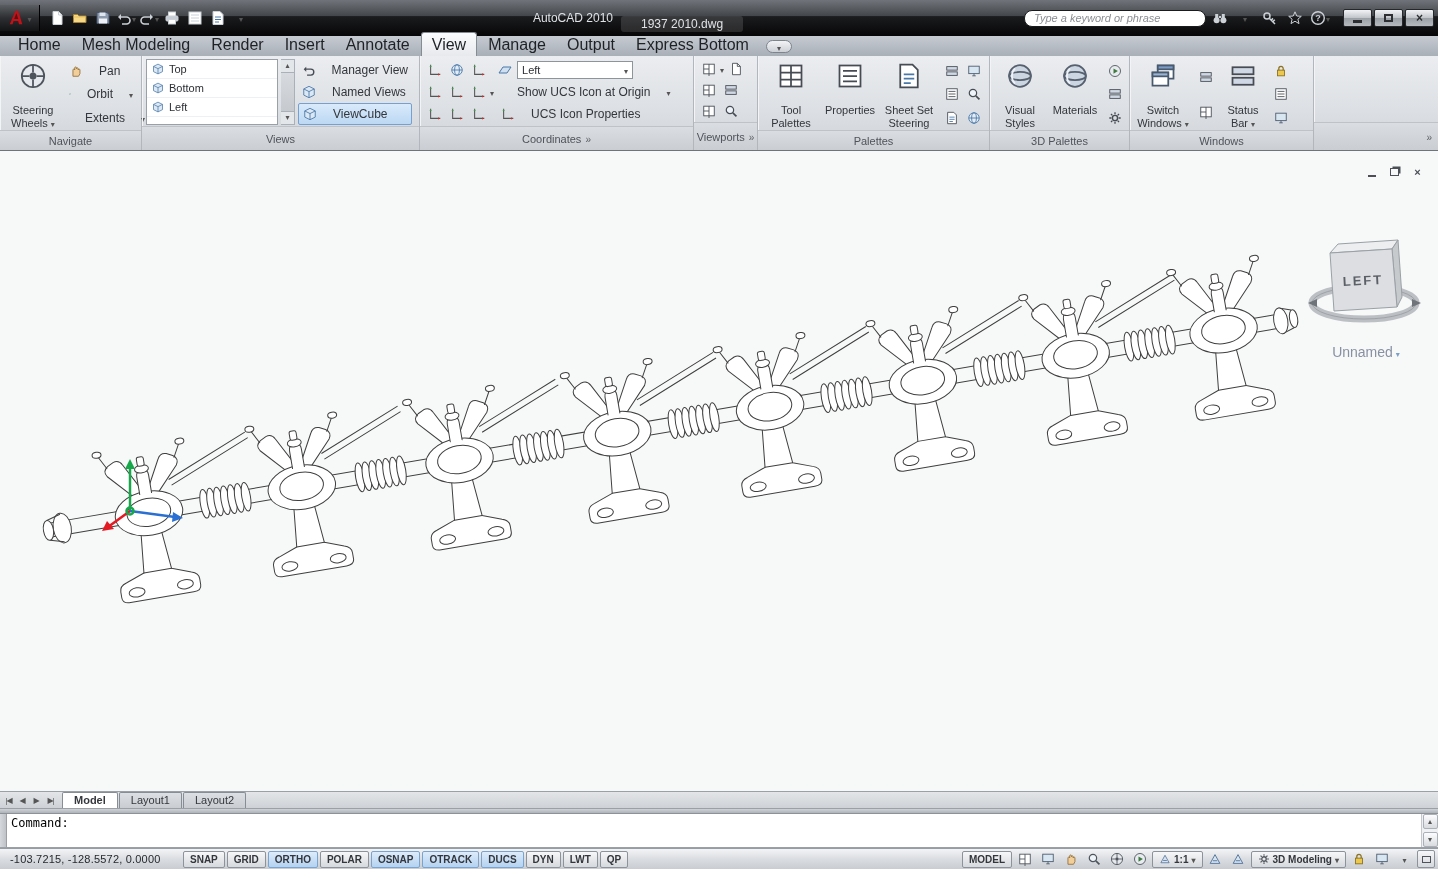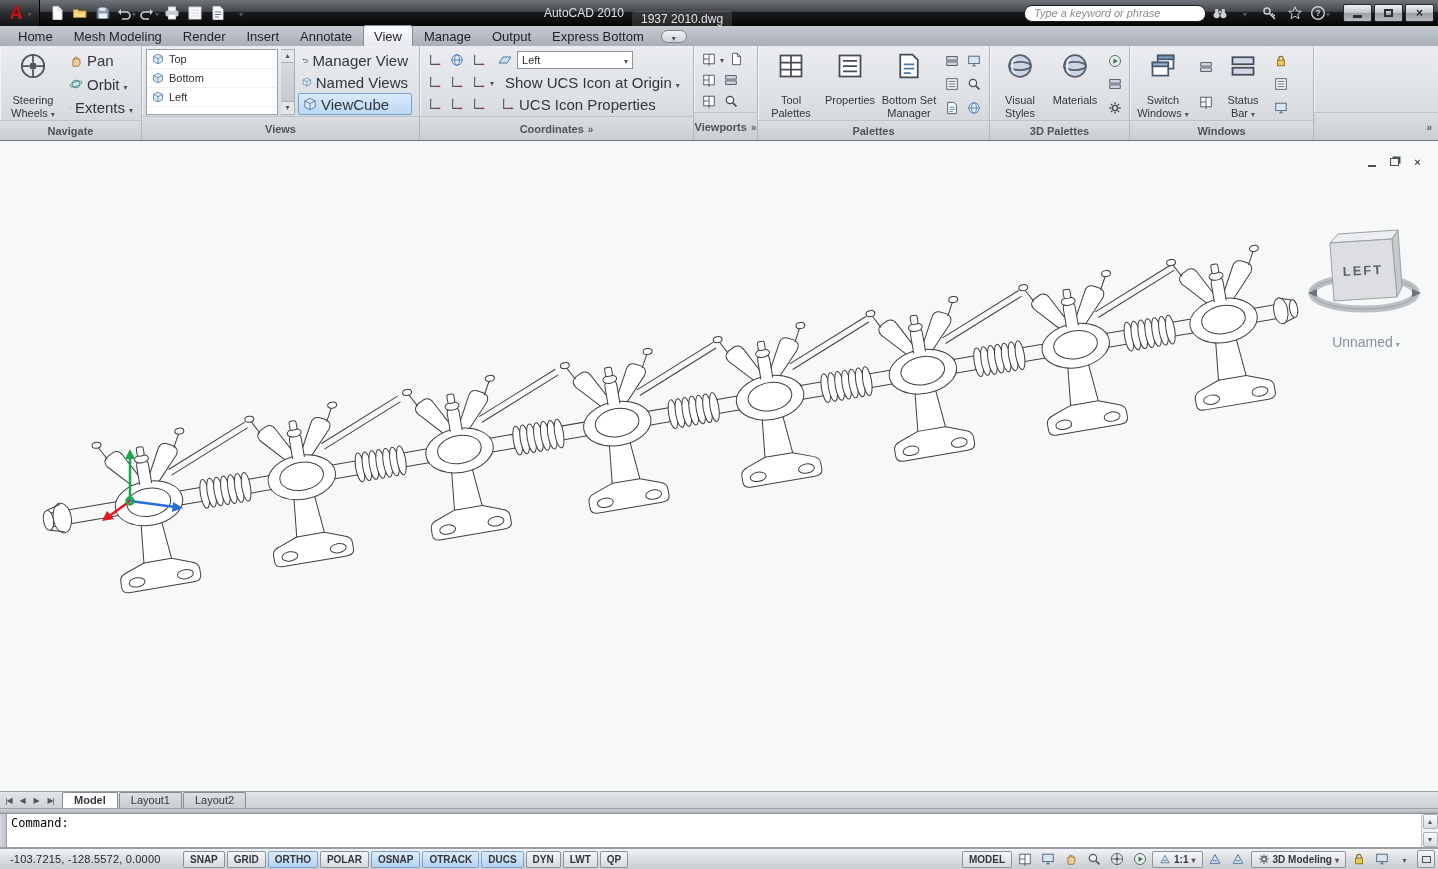--- a/index.html
+++ b/index.html
@@ -12,52 +12,52 @@
   .g-dn::before{content:"▾";}
   .g-up::before{content:"▴";}
   .g-l::before{content:"◀";}
   .g-r::before{content:"▶";}
   .g-ll::before{content:"|◀";letter-spacing:-1px;}
   .g-rr::before{content:"▶|";letter-spacing:-1px;}
   .g-mm::before{content:"»";font-size:10px;color:#5c6066;}
   .s12{width:12px;height:12px;} .s14{width:14px;height:14px;} .s16{width:16px;height:16px;} .s28{width:28px;height:28px;}
 
   
-  .titlebar{height:26px;background:linear-gradient(#70747a,#43464a 44%,#1b1c1e 46%,#060607);display:flex;align-items:center;gap:2px;padding-right:4px;color:#dfe2e6;flex:0 0 auto;}
+  .titlebar{height:36px;background:linear-gradient(#70747a,#43464a 44%,#1b1c1e 46%,#060607);display:flex;align-items:center;gap:2px;padding-right:4px;color:#dfe2e6;flex:0 0 auto;}
   .titlebar svg{color:#ccd1d7;}
   .appbadge{width:40px;height:26px;display:flex;align-items:center;justify-content:center;gap:2px;background:linear-gradient(#5b5e62,#2c2e31 50%,#131416);border-right:1px solid #000;}
   .tib{width:22px;height:20px;display:flex;align-items:center;justify-content:center;border-radius:2px;}
   .qat{display:flex;align-items:center;gap:1px;padding-left:4px;}
   .tsp{flex:1;}
   .titletext{display:flex;align-items:center;gap:8px;font-size:12px;white-space:nowrap;}
-  .titletext .doc{background:rgba(255,255,255,.13);border-radius:3px;padding:1px 9px;margin-top:12px;}
+  .titletext .doc{background:rgba(255,255,255,.13);border-radius:3px;padding:1px 20px;margin-top:12px;}
   .searchwrap{display:flex;align-items:center;gap:3px;margin-right:4px;}
   .searchwrap input{width:182px;height:17px;border:1px solid #1a1b1c;border-radius:8px;padding:0 9px;font-size:11px;background:#fff;color:#333;outline:none;}
   .searchwrap input::placeholder{font-style:italic;color:#8a8d92;}
   .winbtns{display:flex;gap:2px;margin-left:6px;}
   .wb{width:29px;height:18px;border:1px solid #25272a;border-radius:2px;background:linear-gradient(#f2f3f5,#c2c6cb 48%,#9aa0a6 52%,#b7bbc0);display:flex;align-items:center;justify-content:center;color:#2c2e31;font-size:12px;font-weight:bold;line-height:1;}
   .wb .minbar{width:9px;height:3px;background:#2c2e31;margin-top:7px;}
   .wb .maxbox{width:9px;height:8px;border:2px solid #2c2e31;}
 
   
   .tabs{height:20px;background:linear-gradient(#c6cbd2,#a9afb7);display:flex;align-items:flex-end;padding-left:8px;gap:1px;flex:0 0 auto;}
-  .tab{padding:3px 10px 2px;font-size:13px;color:#1e2125;border-radius:3px 3px 0 0;margin-top:26px;}
+  .tab{padding:3px 10px 2px;font-size:16px;color:#1e2125;border-radius:3px 3px 0 0;margin-top:26px;}
   .tab.on{background:linear-gradient(#fbfcfd,#e7e9ed);border:1px solid #868c94;border-bottom:none;}
   .ribtoggle{width:26px;height:13px;margin:0 0 3px 6px;border:1px solid #7e848c;border-radius:7px;background:linear-gradient(#f2f3f5,#ccd0d5);display:flex;align-items:center;justify-content:center;}
 
   
   .ribbon{height:95px;background:linear-gradient(#ebedf0,#dde0e4 55%,#cfd3d8);border-bottom:1px solid #6f747b;display:flex;flex:0 0 auto;}
   .ribbon svg{color:#474c54;}
   .panel{display:flex;flex-direction:column;border-right:1px solid #b3b7bd;box-shadow:inset 1px 0 0 #f2f4f6;}
   .pc{flex:1;display:flex;gap:3px;padding:3px 4px 1px;}
-  .plabel{height:28px;background:linear-gradient(#dadde1,#caced3);border-top:1px solid #bfc3c8;display:flex;align-items:center;justify-content:center;gap:4px;font-size:11px;color:#4f535a;font-weight:bold;}
+  .plabel{height:28px;background:linear-gradient(#dadde1,#caced3);border-top:1px solid #bfc3c8;display:flex;align-items:center;justify-content:center;gap:4px;font-size:11px;color:#4f535a;}
   .bigbtn{width:62px;display:flex;flex-direction:column;align-items:center;padding-top:3px;gap:14px;border-radius:2px;}
   .bigbtn .bl{text-align:center;font-size:11px;line-height:1.15;color:#33363c;}
   .vcol{display:flex;flex-direction:column;justify-content:space-around;}
-  .rowbtn{display:flex;align-items:center;gap:4px;height:22px;padding:0 4px;font-size:15px;color:#33363c;border-radius:2px;white-space:nowrap;}
+  .rowbtn{display:flex;align-items:center;gap:16px;height:22px;padding:0 4px;font-size:12px;color:#33363c;border-radius:2px;white-space:nowrap;}
   .rowbtn.hl{background:linear-gradient(#d9eafb,#bcd8f3);border:1px solid #76a0cf;}
   .viewlist{width:132px;background:#fff;border:1px solid #9aa0a8;font-size:11px;}
   .vrow{display:flex;align-items:center;gap:5px;height:19px;padding:0 5px;border-bottom:1px solid #eef0f3;}
   .vspin{width:14px;display:flex;flex-direction:column;justify-content:space-between;align-items:center;background:#e4e7ea;border:1px solid #aab0b7;border-left:none;}
   .vspin .sp{height:12px;display:flex;align-items:center;justify-content:center;width:100%;}
   .vspin .spmid{flex:1;width:100%;background:linear-gradient(#d7dadf,#c6cacf);border-top:1px solid #aab0b7;border-bottom:1px solid #aab0b7;}
   .cgrid{display:flex;flex-direction:column;justify-content:space-around;}
   .crow2{display:flex;align-items:center;gap:1px;}
   .sq{width:21px;height:19px;display:flex;align-items:center;justify-content:center;border-radius:2px;}
   .combo{width:116px;height:18px;background:#fff;border:1px solid #8e949c;display:flex;align-items:center;justify-content:space-between;padding:0 4px;font-size:11px;}
@@ -588,21 +588,21 @@
         <div class="bigbtn" style="width:54px">
           <svg class="s28">
               <use href="#i-list"></use>
             </svg>
           <span class="bl"><span>Properties</span></span>
         </div>
         <div class="bigbtn" style="width:58px">
           <svg class="s28">
               <use href="#i-sheet"></use>
             </svg>
-          <span class="bl"><span>Bottom Set Manager</span></span>
+          <span class="bl"><span>Sheet Set Steering</span></span>
         </div>
         <div class="cgrid">
           <div class="crow2">
             <span class="sq">
                 <svg class="s14">
                   <use href="#i-bars"></use>
                 </svg>
               </span>
             <span class="sq">
                 <svg class="s14">

